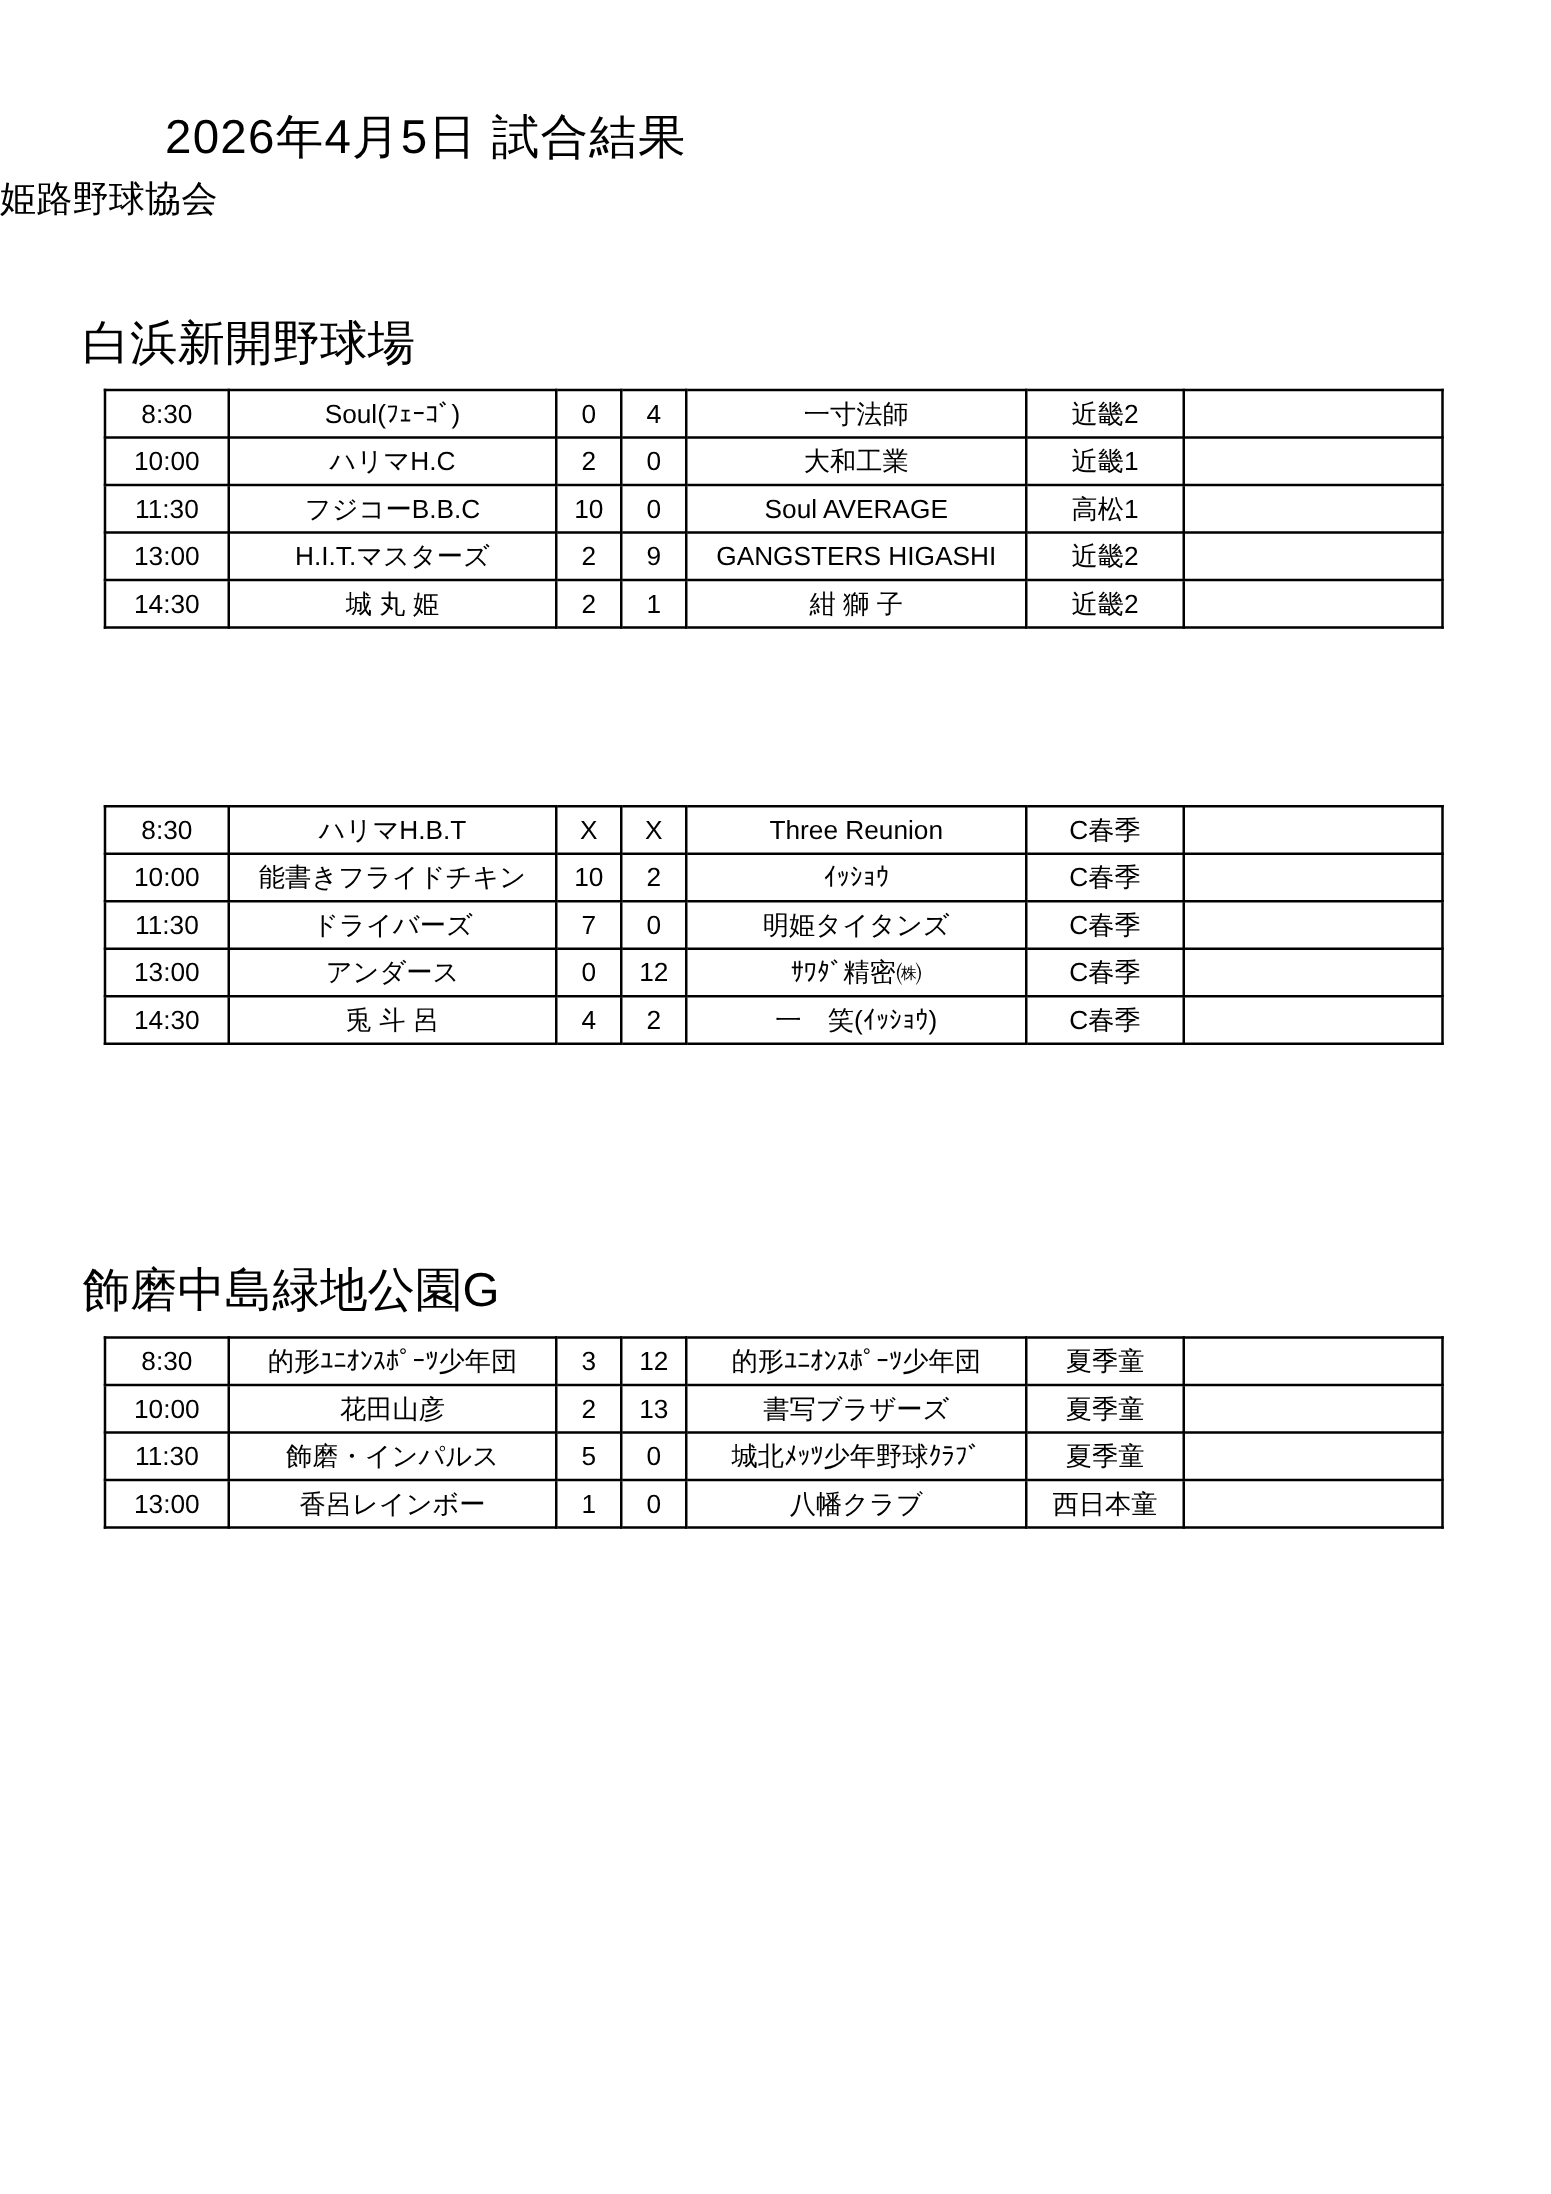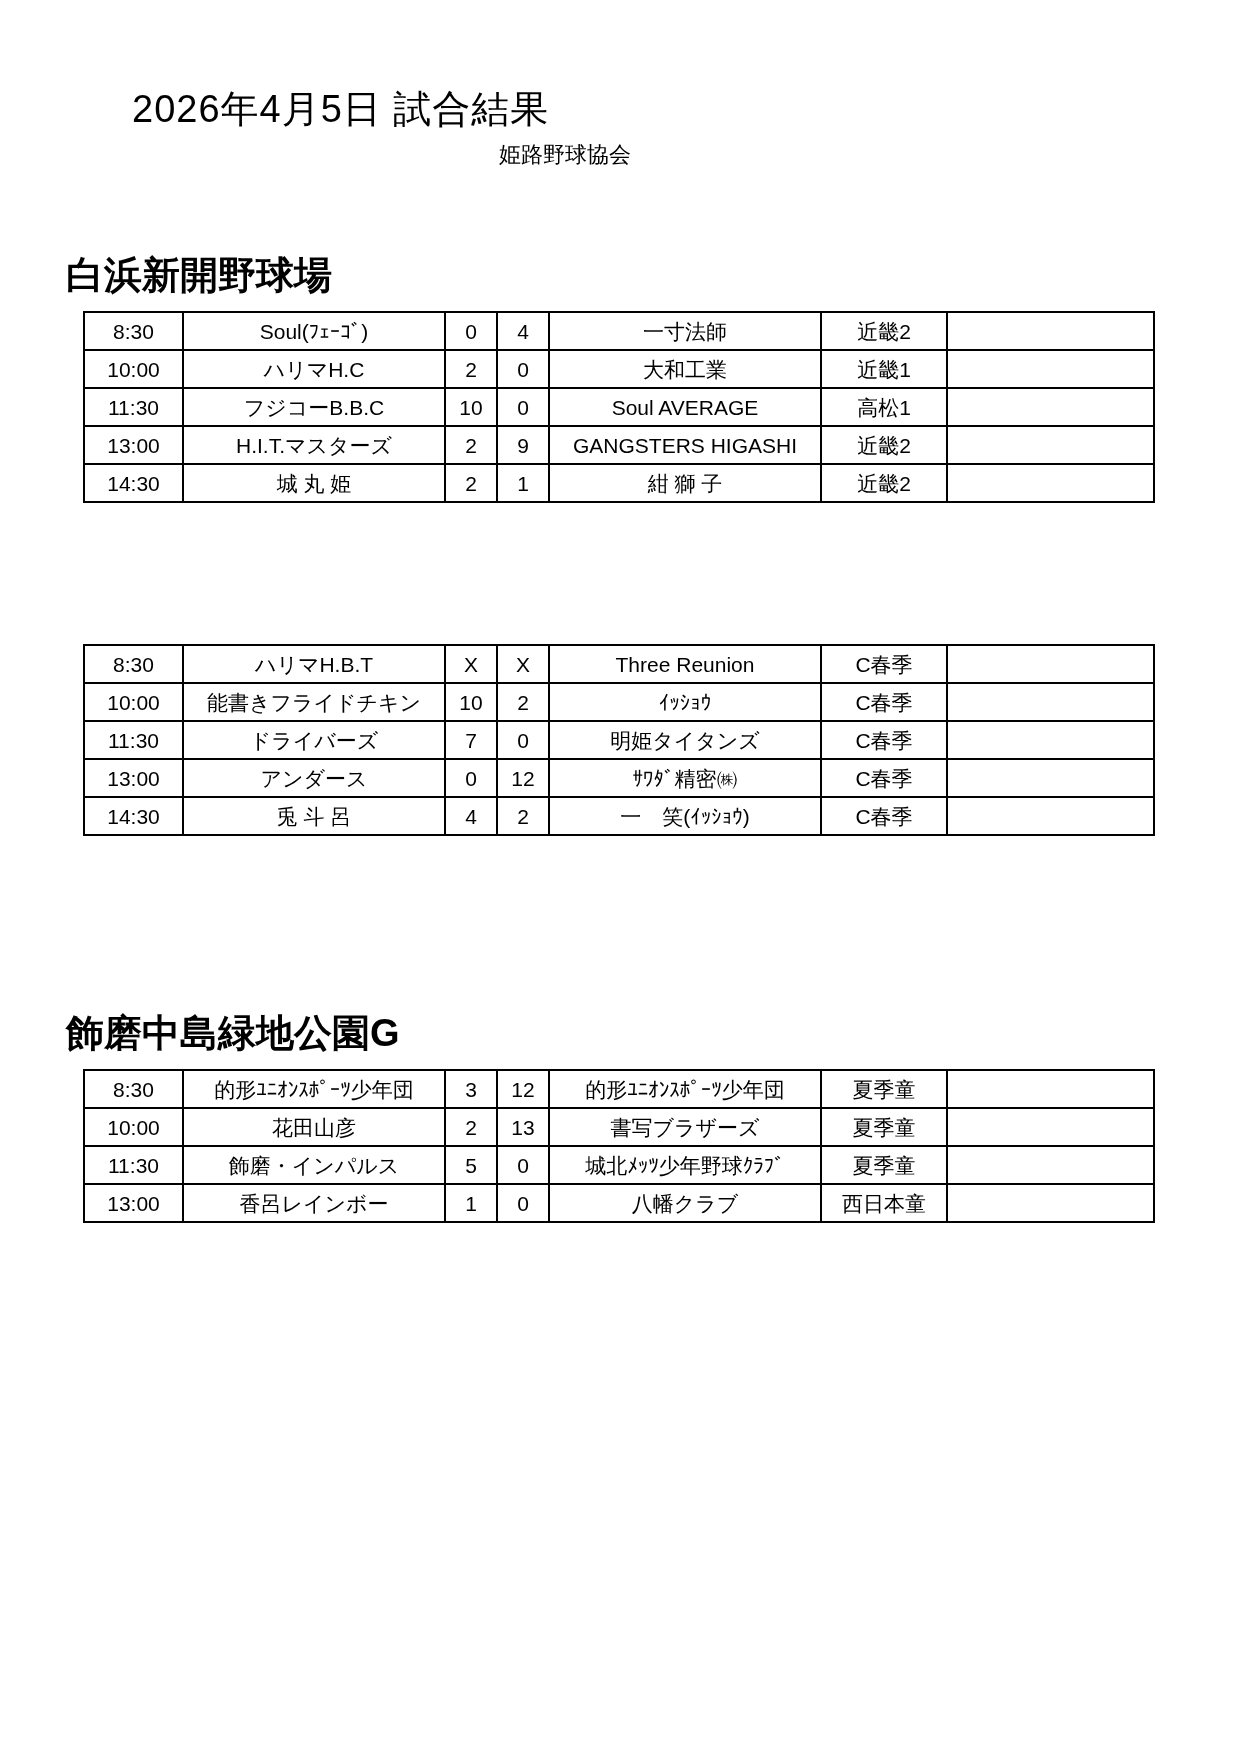--- a/index.html
+++ b/index.html
@@ -22,35 +22,35 @@
     font-weight: 400;
     letter-spacing: 1px;
     white-space: nowrap;
     margin-left: 32px;
   }
   .doc-org {
     position: absolute;
     left: 0;
     top: 140px;
     width: 1130px;
-    text-align: center;
-    font-size: 22px;
+    text-align: left;
+    font-size: 29px;
     white-space: nowrap;
   }
   .venue-section {
     position: absolute;
     left: 66px;
     width: 1130px;
   }
   .venue-section.s1 { top: 254px; }
   .venue-section.s2 { top: 644px; }
   .venue-section.s3 { top: 1012px; }
   .venue-name {
     font-size: 38px;
-    font-weight: bold;
+    font-weight: normal;
     line-height: 43px;
     margin: 0 0 14px 0;
     white-space: nowrap;
   }
   table.results {
     margin-left: 17px;
     border-collapse: collapse;
     table-layout: fixed;
     width: 1070px;
   }

